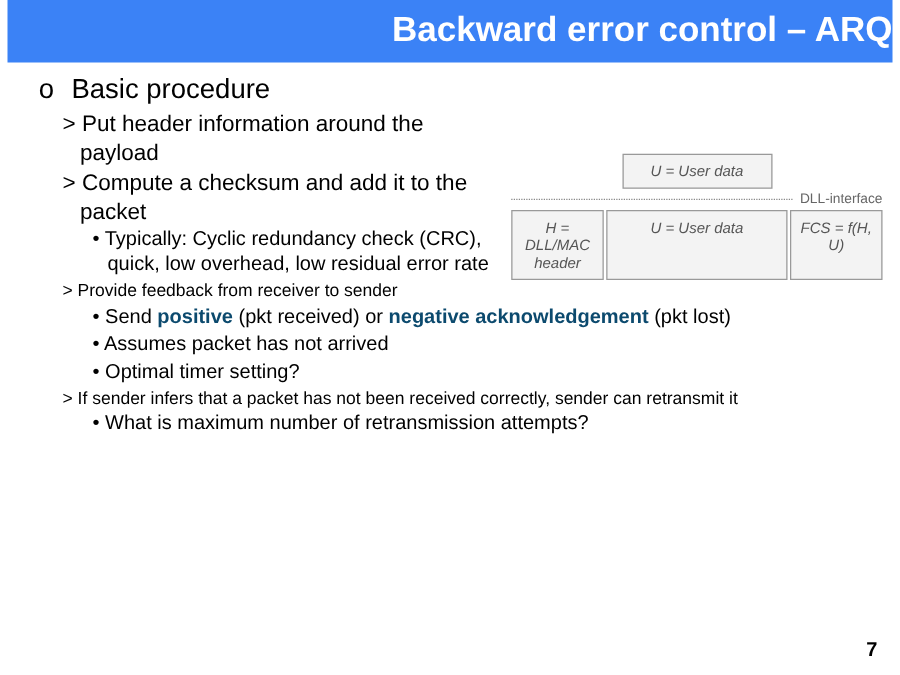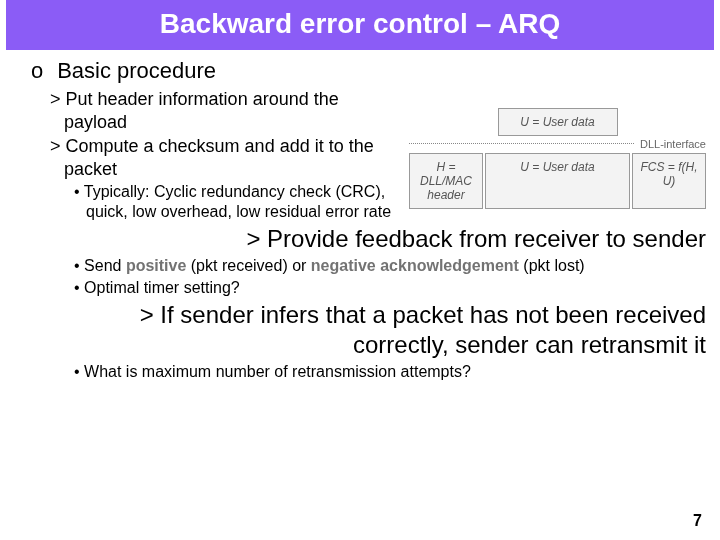--- a/index.html
+++ b/index.html
@@ -5,43 +5,43 @@
   * { margin: 0; padding: 0; box-sizing: border-box; }
   body {
     width: 720px;
     height: 540px;
     background: #ffffff;
     font-family: "Comic Sans MS", "Comic Sans", cursive, sans-serif;
     position: relative;
     overflow: hidden;
   }
   .title-bar {
-    background: #8b5cf6;
+    background: #3b82f6;
     color: #ffffff;
     font-size: 28px;
     font-weight: bold;
-    text-align: center;
+    text-align: right;
     padding: 8px 0 10px 0;
     margin: 0 6px;
   }
   .content {
     padding: 8px 14px 0 14px;
   }
   .level1 {
     font-size: 22px;
     margin-bottom: 4px;
     margin-left: 17px;
   }
   .o-marker {
     display: inline-block;
     width: 20px;
   }
   .level2-row {
     display: flex;
-    align-items: center;
+    align-items: flex-end;
   }
   .level2-col {
     flex: 0 0 385px;
   }
   .level2 {
     font-size: 18px;
     margin-left: 36px;
     text-indent: -14px;
     padding-left: 14px;
     line-height: 1.25;
@@ -51,30 +51,29 @@
   .level3 {
     font-size: 16px;
     margin-left: 60px;
     text-indent: -12px;
     padding-left: 12px;
     line-height: 1.25;
     margin-bottom: 2px;
   }
   .l3-marker { }
   .level2-full {
-    font-size: 24px;
+    font-size: 14px;
     margin-left: 36px;
     text-indent: -14px;
     padding-left: 14px;
     line-height: 1.25;
     margin-bottom: 2px;
-    text-align: right;
   }
   .redbold {
-    color: #737373;
+    color: #0c4a6e;
     font-weight: bold;
   }
   .diagram {
     flex: 1;
     padding-left: 10px;
     padding-top: 4px;
   }
   .diagram-box {
     border: 1px solid #999;
     background: #f3f3f3;
@@ -173,20 +172,24 @@
     <span class="l2-marker">&gt;</span>
     <span>Provide feedback from receiver to sender</span>
   </div>
   <div class="level3">
     <span class="l3-marker">•</span>
     <span>Send </span><span class="redbold">positive</span><span> (pkt received) or </span><span class="redbold">negative acknowledgement</span><span> (pkt lost)</span>
   </div>
 
   <div class="level3">
     <span class="l3-marker">•</span>
+    <span>Assumes packet has not arrived</span>
+  </div>
+  <div class="level3">
+    <span class="l3-marker">•</span>
     <span>Optimal timer setting?</span>
   </div>
 
   <div class="level2-full">
     <span class="l2-marker">&gt;</span>
     <span>If sender infers that a packet has not been received correctly, sender can retransmit it</span>
   </div>
   <div class="level3">
     <span class="l3-marker">•</span>
     <span>What is maximum number of retransmission attempts?</span>

